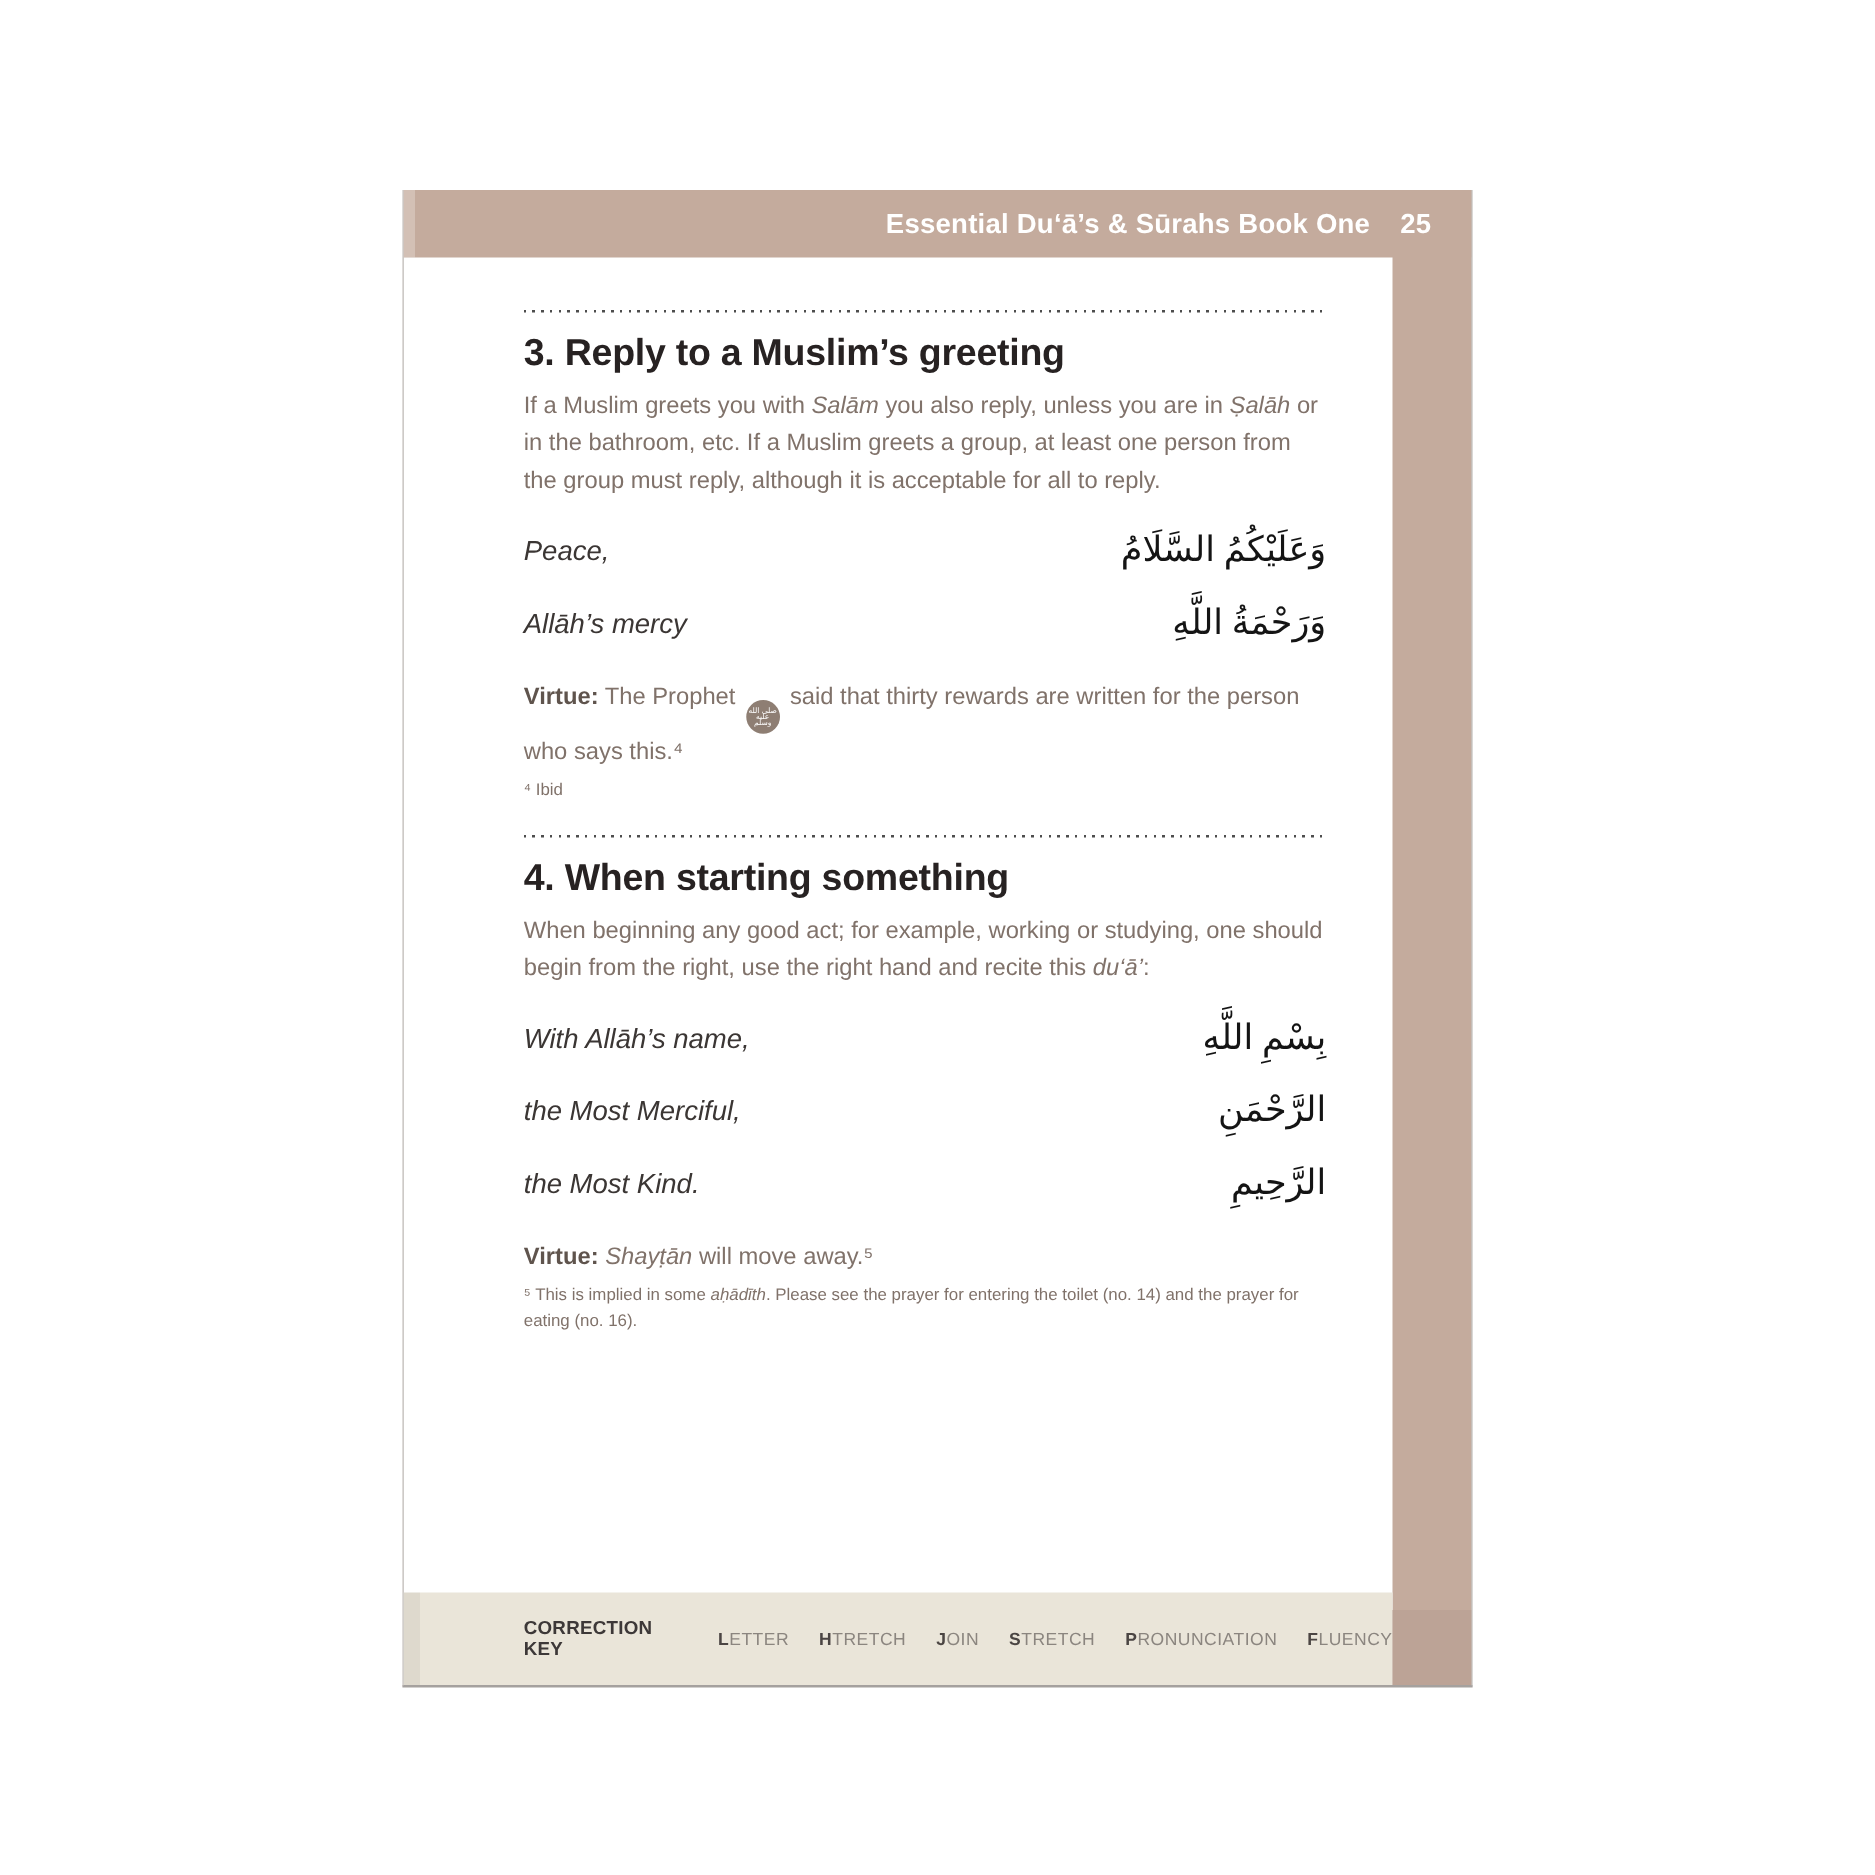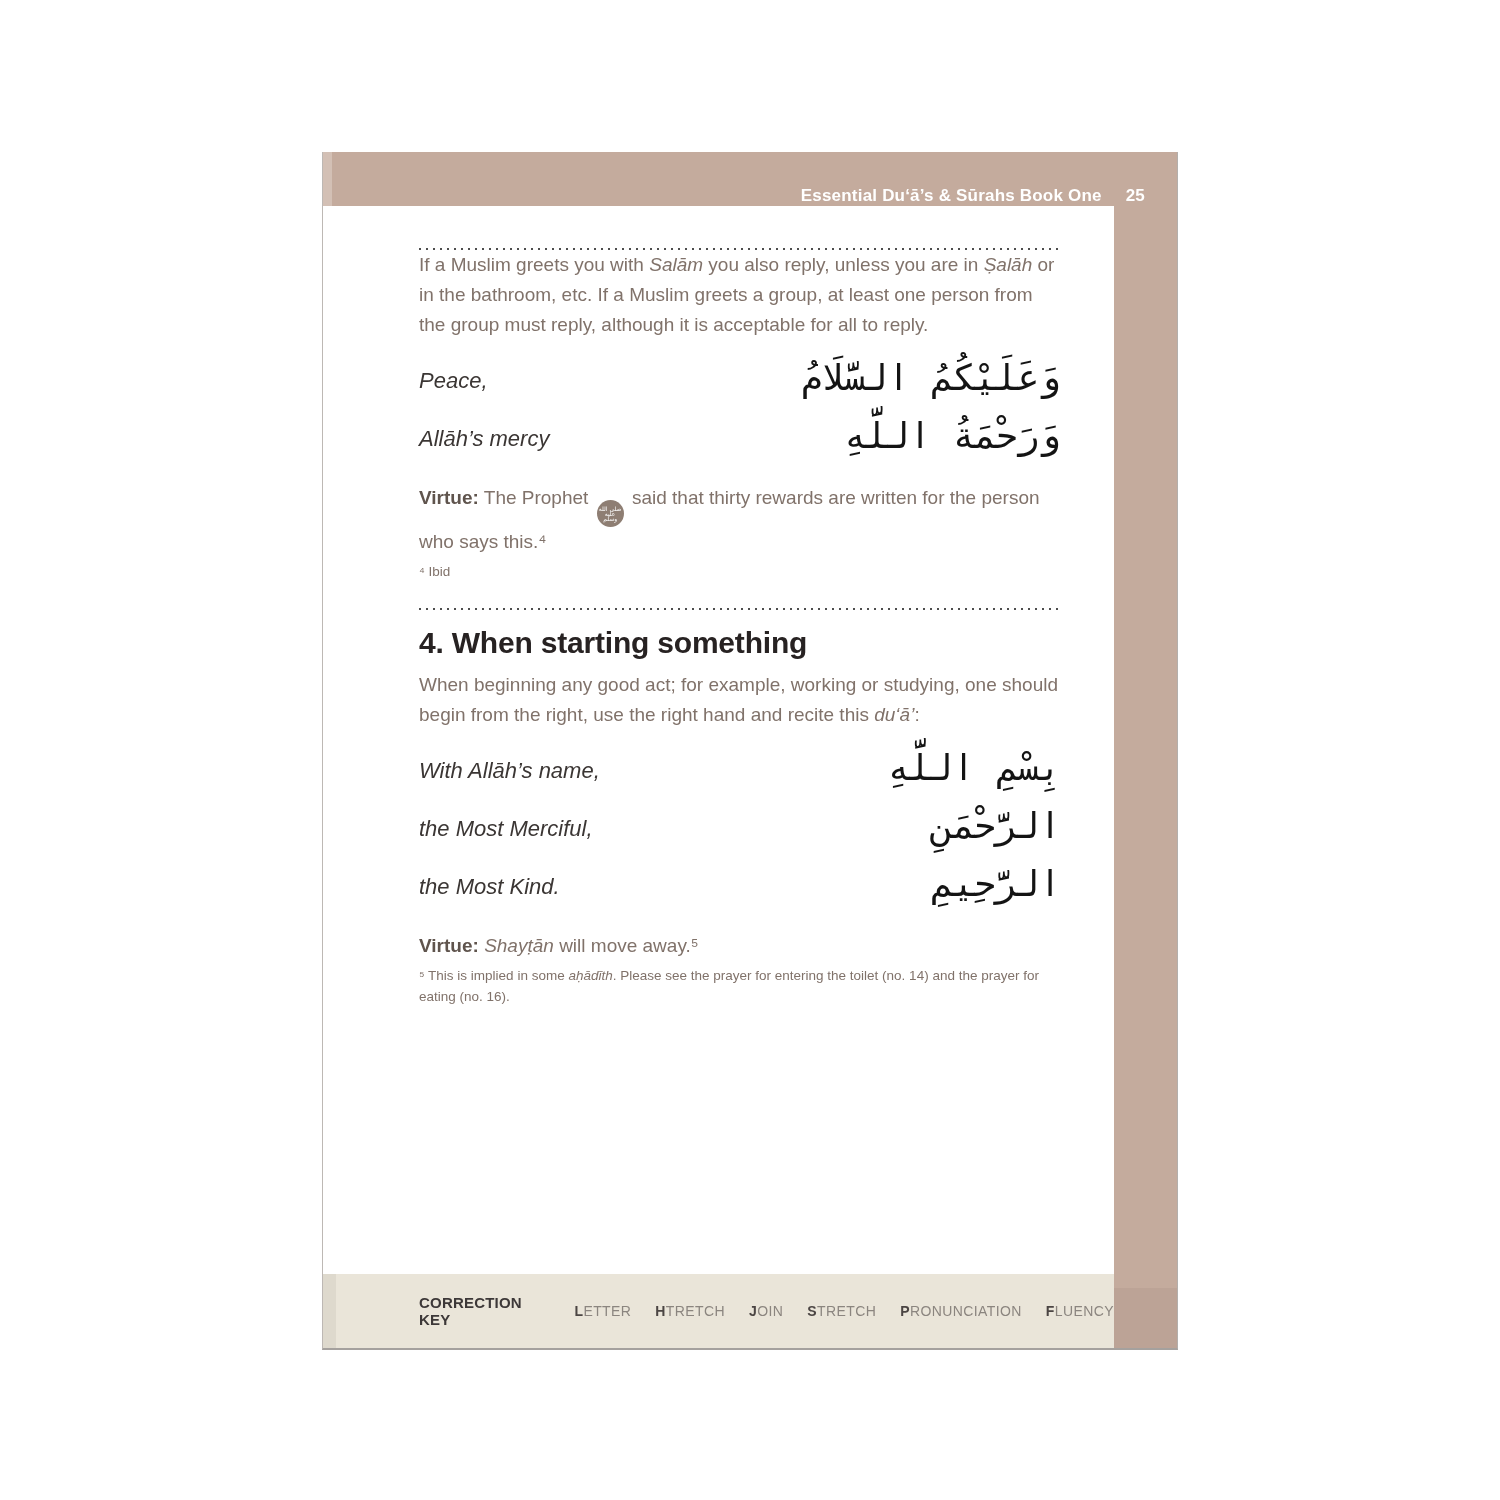--- a/index.html
+++ b/index.html
@@ -7,22 +7,22 @@
   *{box-sizing:border-box;}
 
   .canvas{position:relative;width:1500px;height:1500px;background:#ffffff;overflow:hidden;}
 
   
   .page{position:absolute;left:322px;top:152px;width:856px;height:1198px;background:#ffffff;
     border-left:1px solid #bdb8b4;border-right:1px solid #b3afac;border-bottom:2px solid #a5a19e;}
 
   .header-band{position:absolute;top:0;left:0;right:0;height:54px;background:#c4ab9d;z-index:3;}
   .header-band::before{content:"";position:absolute;left:0;top:0;bottom:0;width:9px;background:rgba(255,255,255,0.25);}
-  .header-inner{height:100%;display:flex;align-items:flex-end;justify-content:flex-end;
-    padding-right:32px;gap:24px;color:#ffffff;font-weight:bold;font-size:17px;letter-spacing:0.2px;}
+  .header-inner{height:100%;display:flex;align-items:center;justify-content:flex-end;
+    padding-right:32px;gap:24px;color:#ffffff;font-weight:bold;font-size:22px;letter-spacing:0.2px;}
 
   .sidebar{position:absolute;top:0;right:0;bottom:0;width:63px;background:#c4ab9d;z-index:1;}
   .sidebar-overlap{position:absolute;right:0;bottom:0;width:63px;height:60px;background:#bca396;z-index:2;}
 
   .footer-band{position:absolute;left:0;right:63px;bottom:0;height:74px;background:#eae5d9;
     display:flex;align-items:center;padding-left:96px;z-index:2;}
   .footer-band::before{content:"";position:absolute;left:0;top:0;bottom:0;width:13px;background:rgba(0,0,0,0.05);}
   .fkey{font-weight:bold;font-size:15px;color:#3d3838;letter-spacing:0.2px;margin-right:48px;}
   .fitems{display:flex;gap:24px;font-size:14px;letter-spacing:0.4px;color:#8b857f;}
   .fitem b{color:#4b4543;font-weight:bold;}
@@ -34,21 +34,21 @@
   .dotted.second{margin-top:26px;}
 
   h2{font-size:30px;line-height:36px;font-weight:bold;color:#272222;margin:15px 0 9px;letter-spacing:-0.2px;}
 
   .body-par{font-size:19px;line-height:30px;color:#80726a;margin:0;}
   .body-par i{font-style:italic;}
 
   .rows{margin-top:12px;}
   .dua-row{display:flex;justify-content:space-between;align-items:center;height:58px;}
   .trans{font-style:italic;font-size:22px;color:#3b3634;}
-  .arabic{font-family:Liberation Mono, monospace;font-size:36px;color:#141414;direction:rtl;line-height:1;}
+  .arabic{font-family:Liberation Serif, serif;font-size:28px;color:#141414;direction:rtl;line-height:1;}
 
   .virtue{font-size:19px;line-height:30px;color:#80726a;margin:15px 0 0;}
   .virtue b{color:#5f544d;font-weight:bold;}
   .virtue i{font-style:italic;text-align:center;}
 
   .prophet{display:inline-flex;align-items:center;justify-content:center;width:27px;height:27px;
     border-radius:50%;background:#8e7e73;color:#ffffff;font-size:6px;line-height:5px;text-align:center;
     direction:rtl;vertical-align:-7px;margin:0 3px;padding:2px;overflow:hidden;
     font-family:"DejaVu Sans",sans-serif;}
 
@@ -66,20 +66,21 @@
         <span>Essential Du‘ā’s &amp; Sūrahs Book One</span>
         <span>25</span>
       </div>
     </div>
 
     <div class="sidebar"></div>
 
     <div class="content">
 
       <div class="dotted"></div>
+      <h2>3. Reply to a Muslim’s greeting</h2>
       <p class="body-par"><span>If a Muslim greets you with </span><i>Salām</i><span> you also reply, unless you are in </span><i>Ṣalāh</i><span> or in the bathroom, etc. If a Muslim greets a group, at least one person from the group must reply, although it is acceptable for all to reply.</span></p>
 
       <div class="rows">
         <div class="dua-row">
           <span class="trans">Peace,</span>
           <span class="arabic">وَعَلَيْكُمُ السَّلَامُ</span>
         </div>
         <div class="dua-row">
           <span class="trans">Allāh’s mercy</span>
           <span class="arabic">وَرَحْمَةُ اللَّهِ</span>

